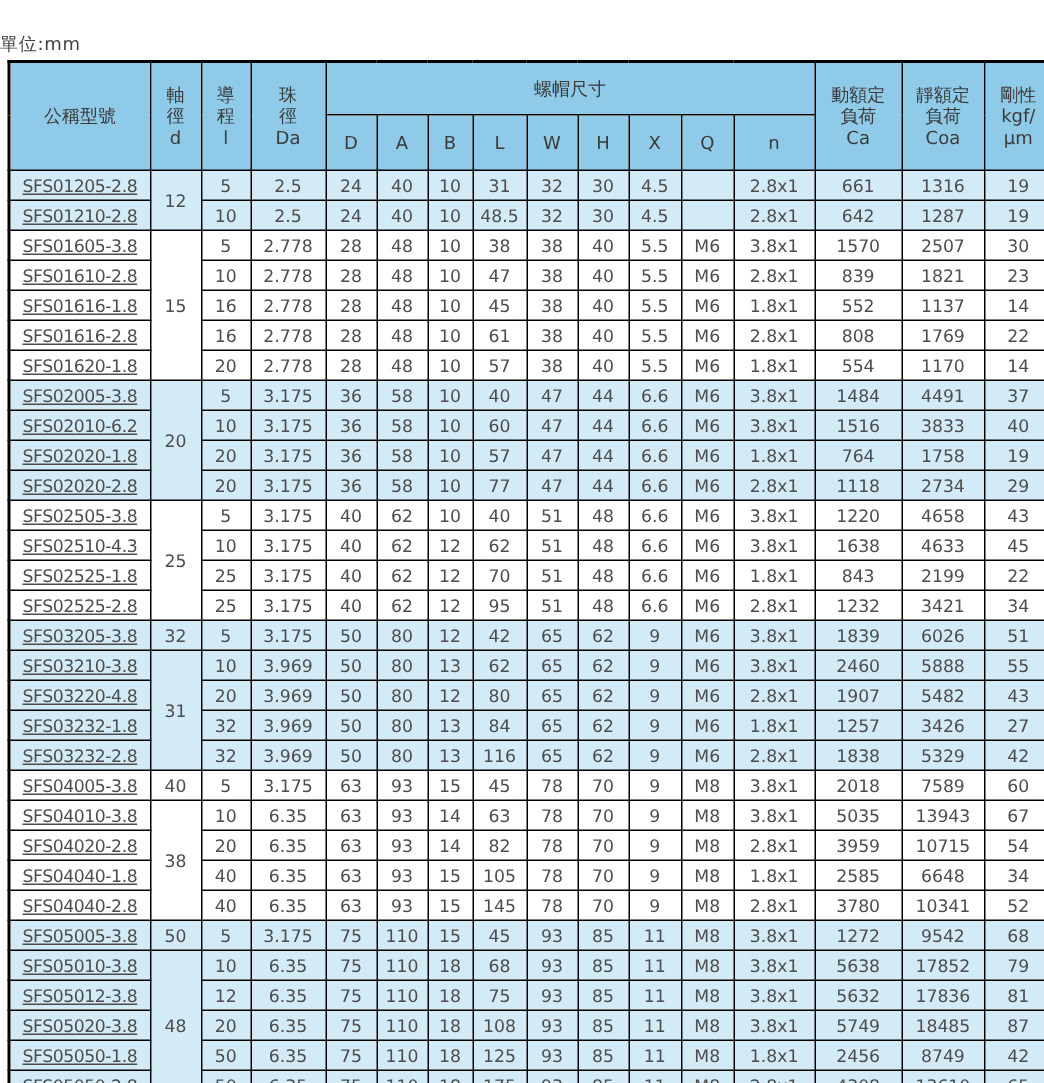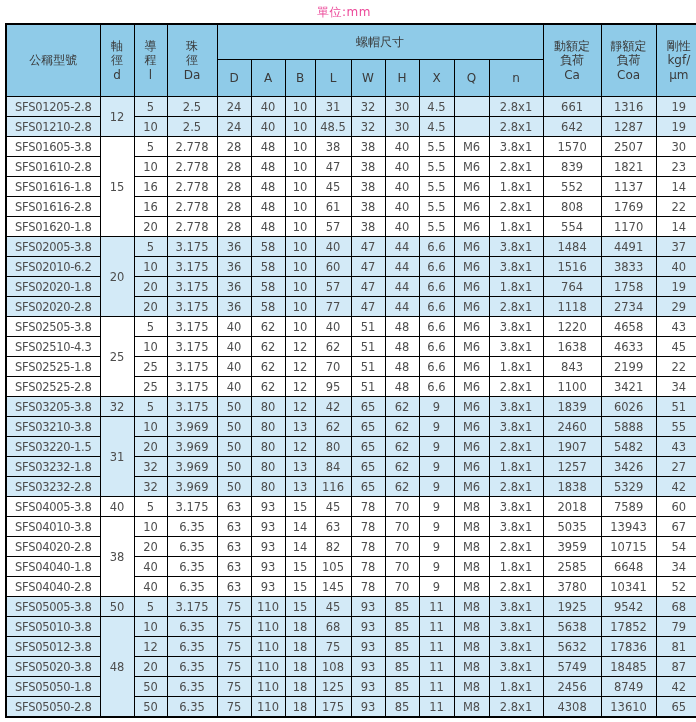--- a/index.html
+++ b/index.html
@@ -3,24 +3,24 @@
 <meta charset="utf-8">
 <style>
   html,body{margin:0;padding:0;background:#ffffff;}
   body{
     width:696px;height:722px;
     font-family:"DejaVu Sans","Liberation Sans",sans-serif;
     color:#4d4d4d;
     -webkit-font-smoothing:antialiased;
   }
   .unit{
-    text-align:center;
+    text-align:left;
     font-size:12px;
-    color:#ec4899;
-    padding:4px 8px 2px 0;
+    color:#404040;
+    padding:21px 8px 2px 0;
     letter-spacing:0.5px;
   }
   table.spec{
     border-collapse:collapse;
     table-layout:fixed;
     width:686px;
     margin-left:5px;
     border:2px solid #000000;
   }
   table.spec th, table.spec td{
@@ -41,21 +41,21 @@
   thead th.v{white-space:pre-line;}
   thead tr.tier1 th{height:34px;}
   thead tr.tier2 th{height:36px;font-size:12px;}
   thead th.span2{height:72px;}
   tbody td{
     height:19px;
     font-size:11.5px;
     color:#4d4d4d;
     background:#ffffff;
   }
-  tbody td.model{letter-spacing:-0.3px;}
+  tbody td.model{letter-spacing:-0.3px;text-decoration:underline;}
   tbody tr.hl td{background:#d3eaf7;}
   tbody td.wh-cell{background:#ffffff;}
   tbody td.hl-cell{background:#d3eaf7;}
 </style>
 </head>
 <body>
 
 <div class="unit">單位:mm</div>
 
 <table class="spec">
@@ -361,21 +361,21 @@
         <td>3.175</td>
         <td>40</td>
         <td>62</td>
         <td>12</td>
         <td>95</td>
         <td>51</td>
         <td>48</td>
         <td>6.6</td>
         <td>M6</td>
         <td>2.8x1</td>
-        <td>1100</td>
+        <td>1232</td>
         <td>3421</td>
         <td>34</td>
       </tr>
       <tr class="hl">
         <td class="model">SFS03205-3.8</td>
         <td class="hl-cell" rowspan="1">32</td>
         <td>5</td>
         <td>3.175</td>
         <td>50</td>
         <td>80</td>
@@ -402,21 +402,21 @@
         <td>65</td>
         <td>62</td>
         <td>9</td>
         <td>M6</td>
         <td>3.8x1</td>
         <td>2460</td>
         <td>5888</td>
         <td>55</td>
       </tr>
       <tr class="hl">
-        <td class="model">SFS03220-1.5</td>
+        <td class="model">SFS03220-4.8</td>
         <td>20</td>
         <td>3.969</td>
         <td>50</td>
         <td>80</td>
         <td>12</td>
         <td>80</td>
         <td>65</td>
         <td>62</td>
         <td>9</td>
         <td>M6</td>
@@ -553,21 +553,21 @@
         <td>3.175</td>
         <td>75</td>
         <td>110</td>
         <td>15</td>
         <td>45</td>
         <td>93</td>
         <td>85</td>
         <td>11</td>
         <td>M8</td>
         <td>3.8x1</td>
-        <td>1925</td>
+        <td>1272</td>
         <td>9542</td>
         <td>68</td>
       </tr>
       <tr class="hl">
         <td class="model">SFS05010-3.8</td>
         <td class="hl-cell" rowspan="5">48</td>
         <td>10</td>
         <td>6.35</td>
         <td>75</td>
         <td>110</td>

